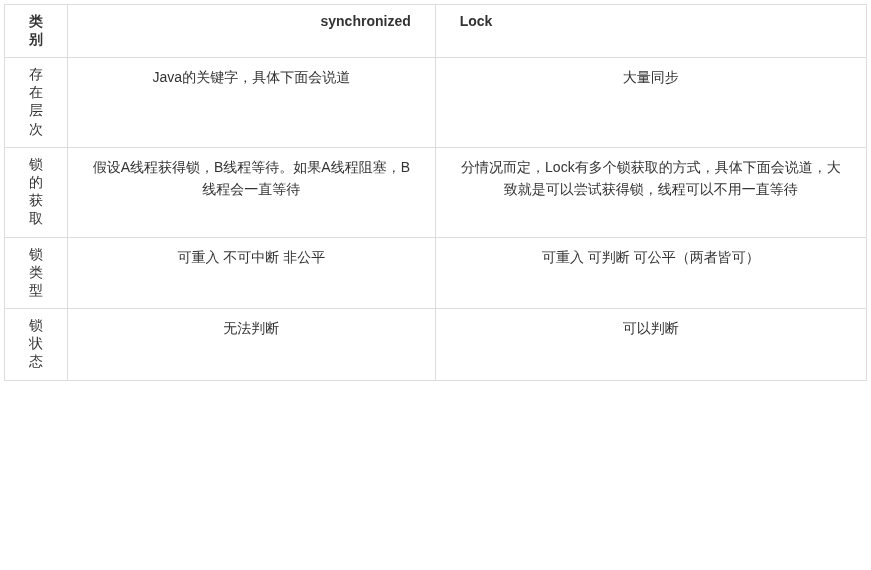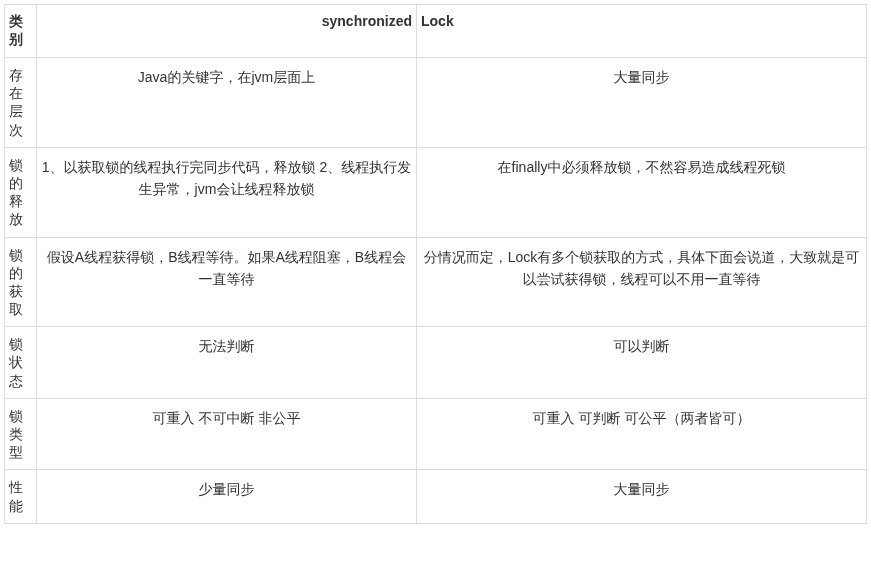--- a/index.html
+++ b/index.html
@@ -10,34 +10,35 @@
     background: #fff;
     padding: 4px;
   }
   table {
     width: 863px;
     border-collapse: collapse;
     border: 1px solid #ddd;
   }
   th, td {
     border: 1px solid #ddd;
-    padding: 8px 4px;
+    padding: 8px 24px;
     vertical-align: top;
     text-align: left;
   }
   th {
     font-weight: 600;
     background: #fff;
   }
   td.row-label {
     width: 32px;
     text-align: left;
     vertical-align: top;
     line-height: 1.3;
     word-break: break-all;
+    font-family: Liberation Serif, serif;
   }
   td.sync-col, td.lock-col {
     text-align: center;
     line-height: 1.6;
   }
   th.cat-col { width: 32px; }
   th.sync-col { width: 380px; text-align: right; }
   th.lock-col { width: 450px; }
 </style>
 </head>
@@ -47,42 +48,32 @@
   <thead>
     <tr>
       <th class="cat-col">类别</th>
       <th class="sync-col">synchronized</th>
       <th class="lock-col">Lock</th>
     </tr>
   </thead>
   <tbody>
     <tr>
       <td class="row-label">存在层次</td>
-      <td class="sync-col">Java的关键字，在jvm层面上</td>
+      <td class="sync-col">Java的关键字，具体下面会说道</td>
       <td class="lock-col">大量同步</td>
-    </tr>
-    <tr>
-      <td class="row-label">锁的释放</td>
-      <td class="sync-col">1、以获取锁的线程执行完同步代码，释放锁 2、线程执行发生异常，jvm会让线程释放锁</td>
-      <td class="lock-col">在finally中必须释放锁，不然容易造成线程死锁</td>
     </tr>
     <tr>
       <td class="row-label">锁的获取</td>
       <td class="sync-col">假设A线程获得锁，B线程等待。如果A线程阻塞，B线程会一直等待</td>
       <td class="lock-col">分情况而定，Lock有多个锁获取的方式，具体下面会说道，大致就是可以尝试获得锁，线程可以不用一直等待</td>
     </tr>
     <tr>
-      <td class="row-label">锁状态</td>
-      <td class="sync-col">无法判断</td>
-      <td class="lock-col">可以判断</td>
-    </tr>
-    <tr>
       <td class="row-label">锁类型</td>
       <td class="sync-col">可重入 不可中断 非公平</td>
       <td class="lock-col">可重入 可判断 可公平（两者皆可）</td>
     </tr>
     <tr>
-      <td class="row-label">性能</td>
-      <td class="sync-col">少量同步</td>
-      <td class="lock-col">大量同步</td>
+      <td class="row-label">锁状态</td>
+      <td class="sync-col">无法判断</td>
+      <td class="lock-col">可以判断</td>
     </tr>
   </tbody>
 </table>
 
 </body></html>

